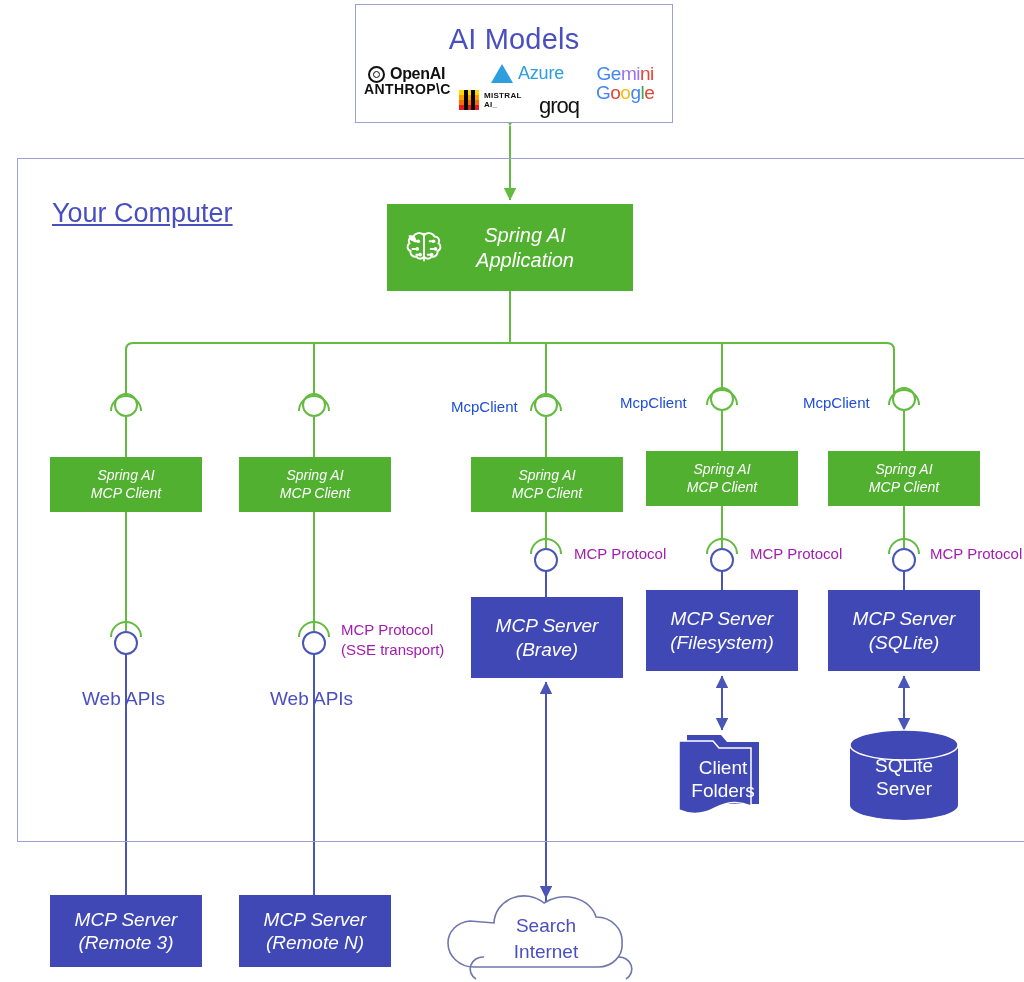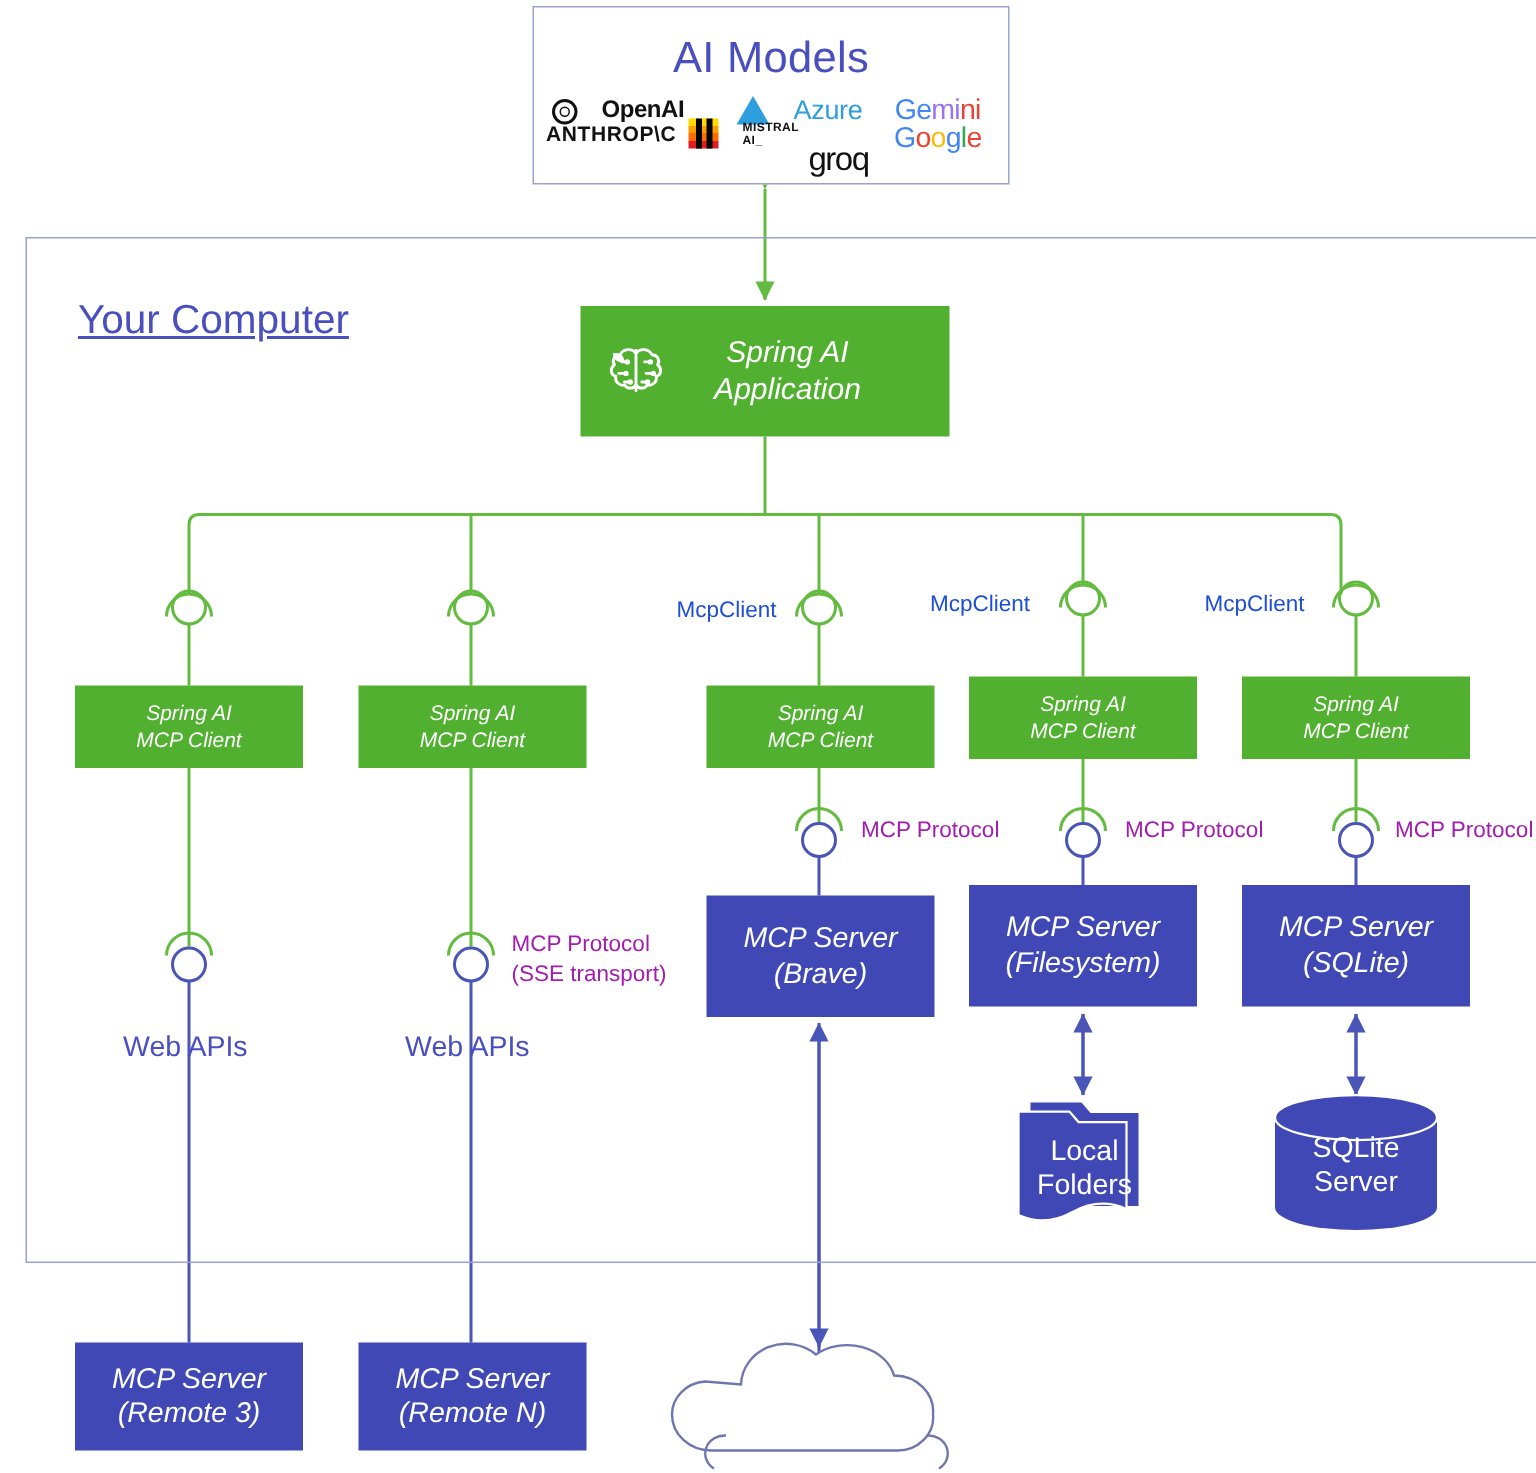--- a/index.html
+++ b/index.html
@@ -6,42 +6,42 @@
   body{width:1024px;height:982px;position:relative;overflow:hidden;
        font-family:"Liberation Sans",sans-serif;-webkit-font-smoothing:antialiased;}
   .abs{position:absolute;}
 
   
   #ai-models-panel{left:355px;top:4px;width:318px;height:119px;
     background:#ffffff;border:1.5px solid #9aa3cf;box-sizing:border-box;}
   #ai-models-title{position:absolute;left:0;top:18px;width:100%;text-align:center;
     font-size:29px;color:#4a4fc0;letter-spacing:.2px;}
 
-  .logo{display:flex;align-items:center;gap:16px;position:absolute;}
+  .logo{display:flex;align-items:center;gap:5px;position:absolute;}
 
   
   #logo-openai{left:12px;top:60px;}
   #logo-openai .txt{font-size:16px;font-weight:bold;color:#111;letter-spacing:-.3px;}
   .oai-mark{width:17px;height:17px;border:2px solid #111;border-radius:50%;
     position:relative;box-sizing:border-box;}
   .oai-mark::before{content:"";position:absolute;left:3px;top:3px;width:7px;height:7px;
     border:1.6px solid #111;border-radius:50%;box-sizing:border-box;}
 
   
   #logo-anthropic{left:8px;top:76px;}
   #logo-anthropic .txt{font-size:14px;font-weight:bold;color:#111;letter-spacing:.4px;}
 
   
   #logo-azure{left:135px;top:58px;}
   #logo-azure .txt{font-size:18px;color:#2d9ede;letter-spacing:-.2px;}
   .azure-mark{width:0;height:0;border-left:11px solid transparent;
     border-right:11px solid transparent;border-bottom:19px solid #2d9ede;}
 
   
-  #logo-mistral{left:103px;top:74px;}
+  #logo-mistral{left:103px;top:85px;}
   .mistral-mark{width:20px;height:20px;
     background:linear-gradient(to bottom,#ffd800 0 25%,#ff9d00 25% 50%,#ff6b00 50% 75%,#e01b24 75% 100%);
     position:relative;}
   .mistral-mark::before{content:"";position:absolute;left:5px;top:0;width:4px;height:20px;background:#000;}
   .mistral-mark::after{content:"";position:absolute;left:12px;top:0;width:4px;height:20px;background:#000;}
   #logo-mistral .txt{font-size:8px;font-weight:bold;color:#111;line-height:9px;letter-spacing:.3px;}
 
   
   #logo-groq{left:183px;top:88px;}
   #logo-groq .txt{font-size:22px;color:#111;letter-spacing:-1px;}
@@ -305,21 +305,21 @@
 </div>
 <div class="abs lbl lbl-blue-lg" id="lbl-webapis-1">Web APIs</div>
 <div class="abs lbl lbl-blue-lg" id="lbl-webapis-2">Web APIs</div>
 
 <div class="abs" id="local-folders">
   <svg viewBox="0 0 108 92" width="108" height="92">
     <path d="M18 6 h34 l6 7 h32 v62 h-72 z" fill="#3f48b5"></path>
     <path d="M10 12 h34 l6 7 h32 v58 q-18 -8 -36 2 q-18 10 -36 2 z" fill="#3f48b5" stroke="#ffffff" stroke-width="1.5"></path>
   </svg>
   <div class="t">
-    <div>Local</div>
+    <div>Client</div>
     <div>Folders</div>
   </div>
 </div>
 
 <div class="abs" id="sqlite-server">
   <svg viewBox="0 0 112 92" width="112" height="92">
     <path d="M2 16 v60 a54 15 0 0 0 108 0 v-60 z" fill="#3f48b5"></path>
     <ellipse cx="56" cy="16" rx="54" ry="15" fill="#3f48b5" stroke="#ffffff" stroke-width="1.5"></ellipse>
   </svg>
   <div class="t">
@@ -337,13 +337,17 @@
   <div class="l">(Remote N)</div>
 </div>
 
 <div class="abs" id="search-internet">
   <svg viewBox="0 0 228 100" width="228" height="100">
     <path d="M62 38 a30 28 0 0 1 50 -20 a32 26 0 0 1 52 14 a26 24 0 0 1 26 26
              a24 22 0 0 1 -24 24 h-124 a26 24 0 0 1 -26 -24 a24 22 0 0 1 22 -22 z" fill="#ffffff" stroke="#6f76ae" stroke-width="1.6"></path>
     <path d="M52 72 a13 12 0 0 0 -8 22" fill="none" stroke="#6f76ae" stroke-width="1.6"></path>
     <path d="M186 72 a13 12 0 0 1 8 22" fill="none" stroke="#6f76ae" stroke-width="1.6"></path>
   </svg>
+  <div class="t">
+    <div>Search</div>
+    <div>Internet</div>
+  </div>
 </div>
 
 </body></html>

